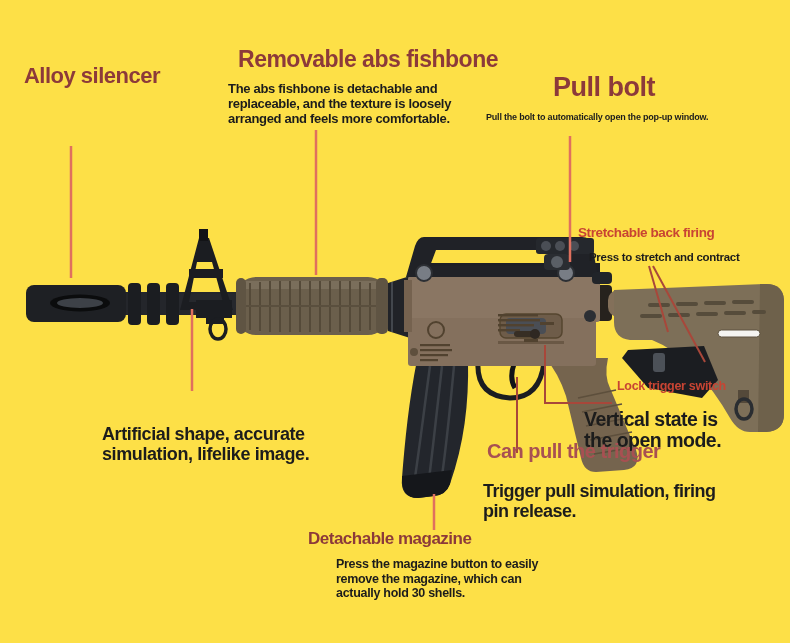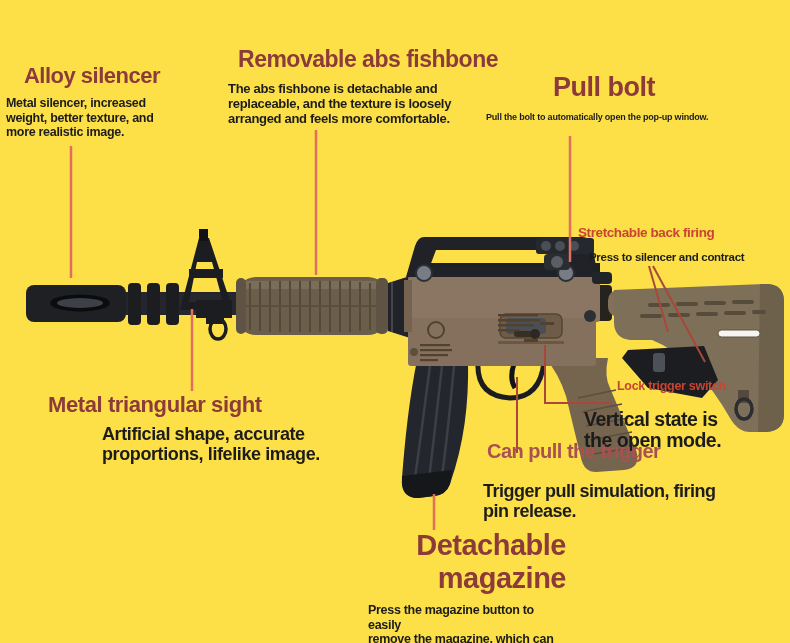--- a/index.html
+++ b/index.html
@@ -43,22 +43,22 @@
   .t-trigpull{left:483px;top:481px;width:252px;}
   .t-trigpull .bdy{font-size:18px;line-height:1.12;letter-spacing:-0.5px;}
 
   .t-sight{left:48px;top:392px;}
   .t-sight .ttl{font-size:22px;letter-spacing:-0.4px;}
 
   .t-sightbody{left:102px;top:424px;width:268px;}
   .t-sightbody .bdy{font-size:18px;line-height:1.13;letter-spacing:-0.4px;}
 
   .t-mag{left:308px;top:529px;width:258px;}
-  .t-mag .ttl{font-size:29px;text-align:right;}
-  .t-mag .bdy{font-size:12.5px;margin-top:8px;margin-left:60px;}
+  .t-mag .ttl{font-size:17px;text-align:left;}
+  .t-mag .bdy{font-size:12.5px;margin-top:8px;margin-left:28px;}
 </style>
 </head>
 <body>
 
 <div class="stage">
 
   <svg width="790" height="643" viewBox="0 0 790 643">
 
     <g>
 
@@ -208,66 +208,60 @@
       <line x1="649" y1="266" x2="668" y2="332" stroke="#a8473a" stroke-width="2"></line>
       <line x1="653" y1="266" x2="705" y2="362" stroke="#a8473a" stroke-width="2"></line>
       <polyline points="545,345 545,403 612,403" stroke="#a8473a" stroke-width="2"></polyline>
       <line x1="517" y1="377" x2="517" y2="453" stroke="#a8473a" stroke-width="2"></line>
       <line x1="434" y1="494" x2="434" y2="530" stroke="#e0705e" stroke-width="2.5"></line>
     </g>
   </svg>
 
   <div class="anno t-alloy">
     <p class="ttl c-dark">Alloy silencer</p>
-    <p class="bdy">Metal silencer, increased
-weight, better texture, and
-more realistic image.</p>
   </div>
 
   <div class="anno t-pullbolt">
     <p class="ttl c-dark">Pull bolt</p>
     <p class="bdy">Pull the bolt to automatically open the pop-up window.</p>
   </div>
 
   <div class="anno t-fishbone">
     <p class="ttl c-dark">Removable abs fishbone</p>
     <p class="bdy">The abs fishbone is detachable and
 replaceable, and the texture is loosely
 arranged and feels more comfortable.</p>
   </div>
 
   <div class="anno t-stretch">
     <p class="ttl c-bright">Stretchable back firing</p>
   </div>
   <div class="anno t-press">
-    <p class="bdy">Press to silencer and contract</p>
+    <p class="bdy">Press to stretch and contract</p>
   </div>
 
   <div class="anno t-lock">
     <p class="ttl c-bright">Lock trigger switch</p>
   </div>
   <div class="anno t-vertical">
     <p class="bdy">Vertical state is
 the open mode.</p>
   </div>
 
   <div class="anno t-canpull">
     <p class="ttl c-mid">Can pull the trigger</p>
   </div>
   <div class="anno t-trigpull">
     <p class="bdy">Trigger pull simulation, firing
 pin release.</p>
   </div>
 
-  <div class="anno t-sight">
-    <p class="ttl c-dark">Metal triangular sight</p>
-  </div>
   <div class="anno t-sightbody">
     <p class="bdy">Artificial shape, accurate
-proportions, lifelike image.</p>
+simulation, lifelike image.</p>
   </div>
 
   <div class="anno t-mag">
     <p class="ttl c-dark">Detachable magazine</p>
     <p class="bdy">Press the magazine button to easily
 remove the magazine, which can
 actually hold 30 shells.</p>
   </div>
 
 </div>

